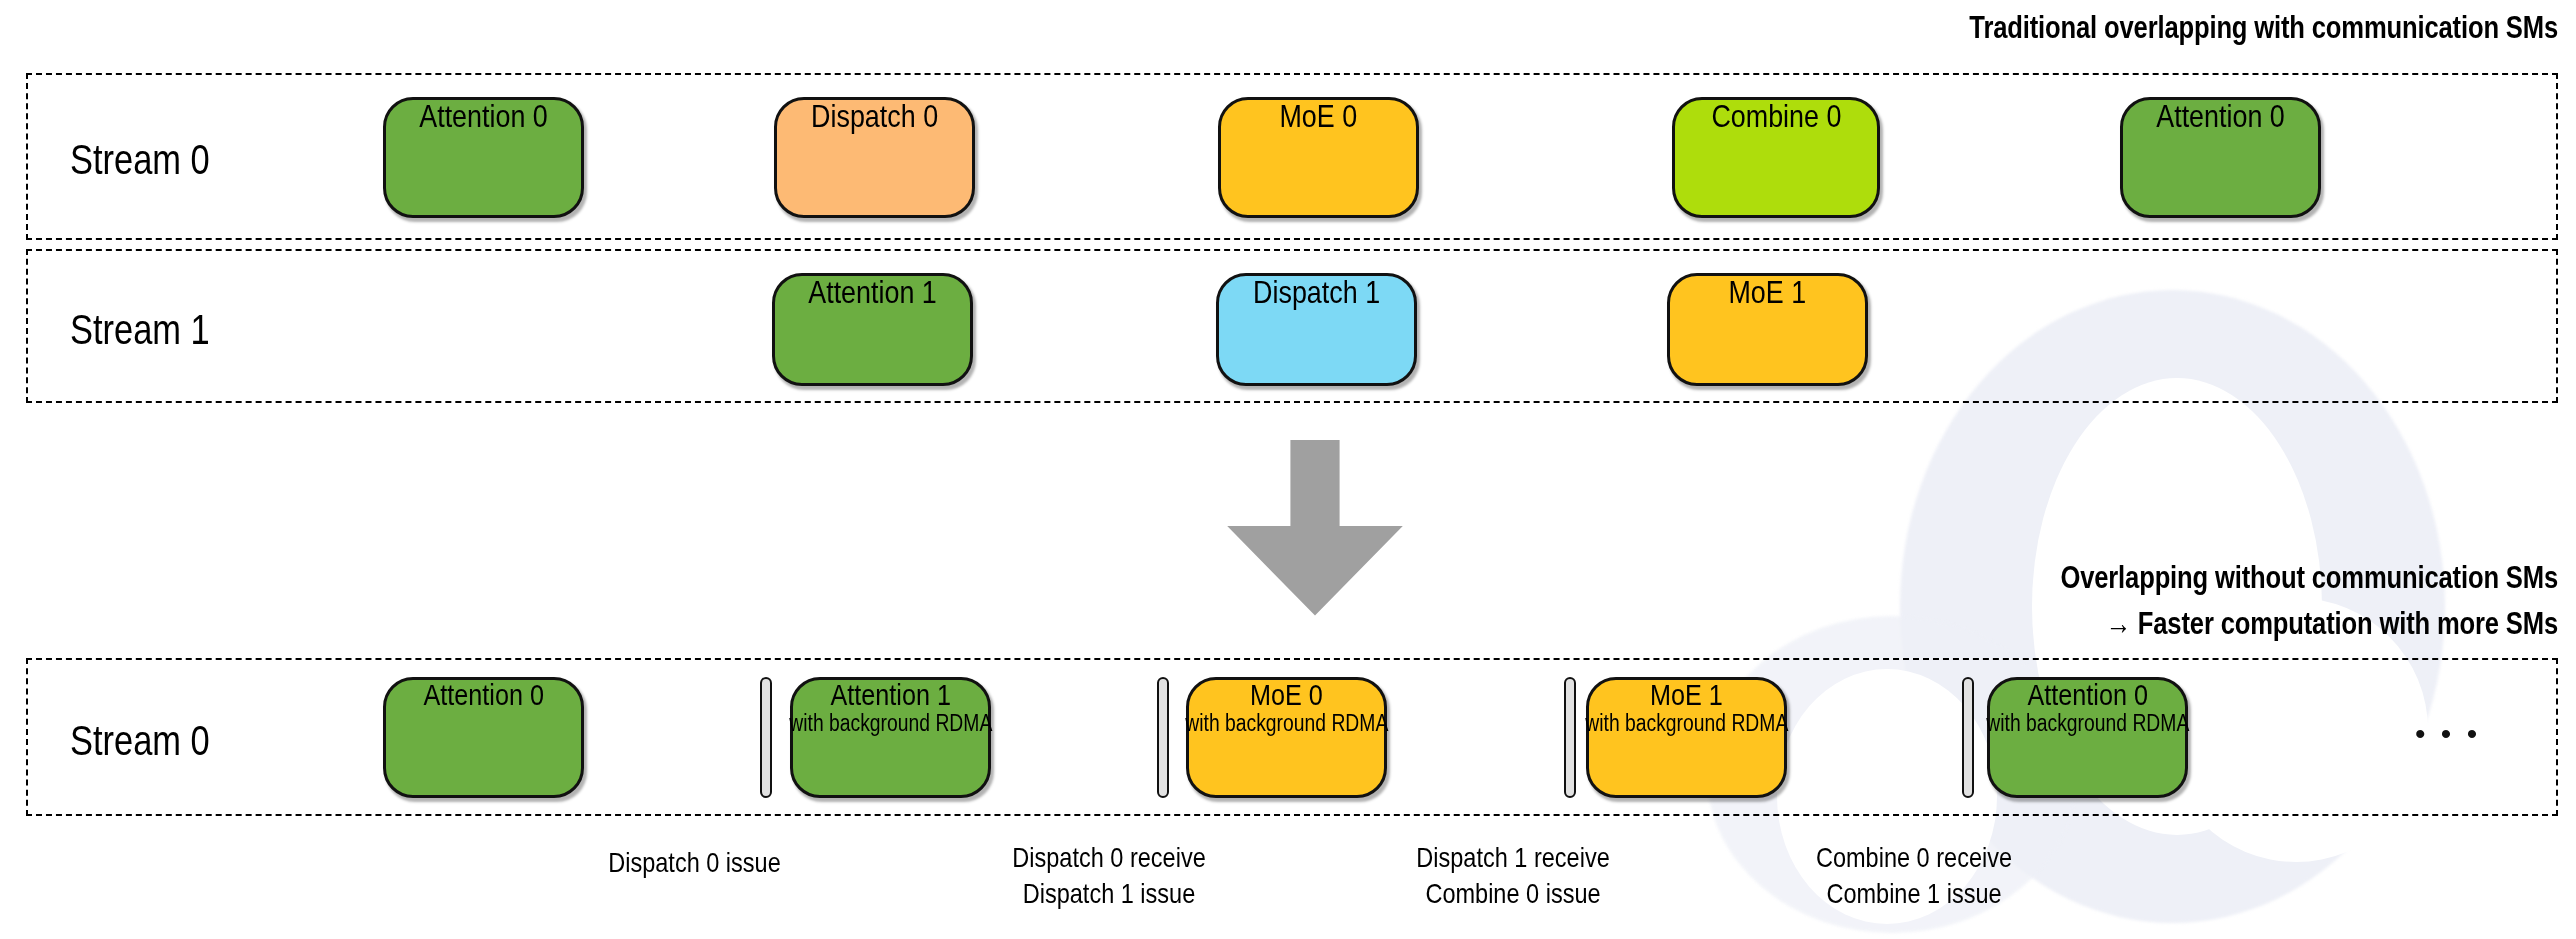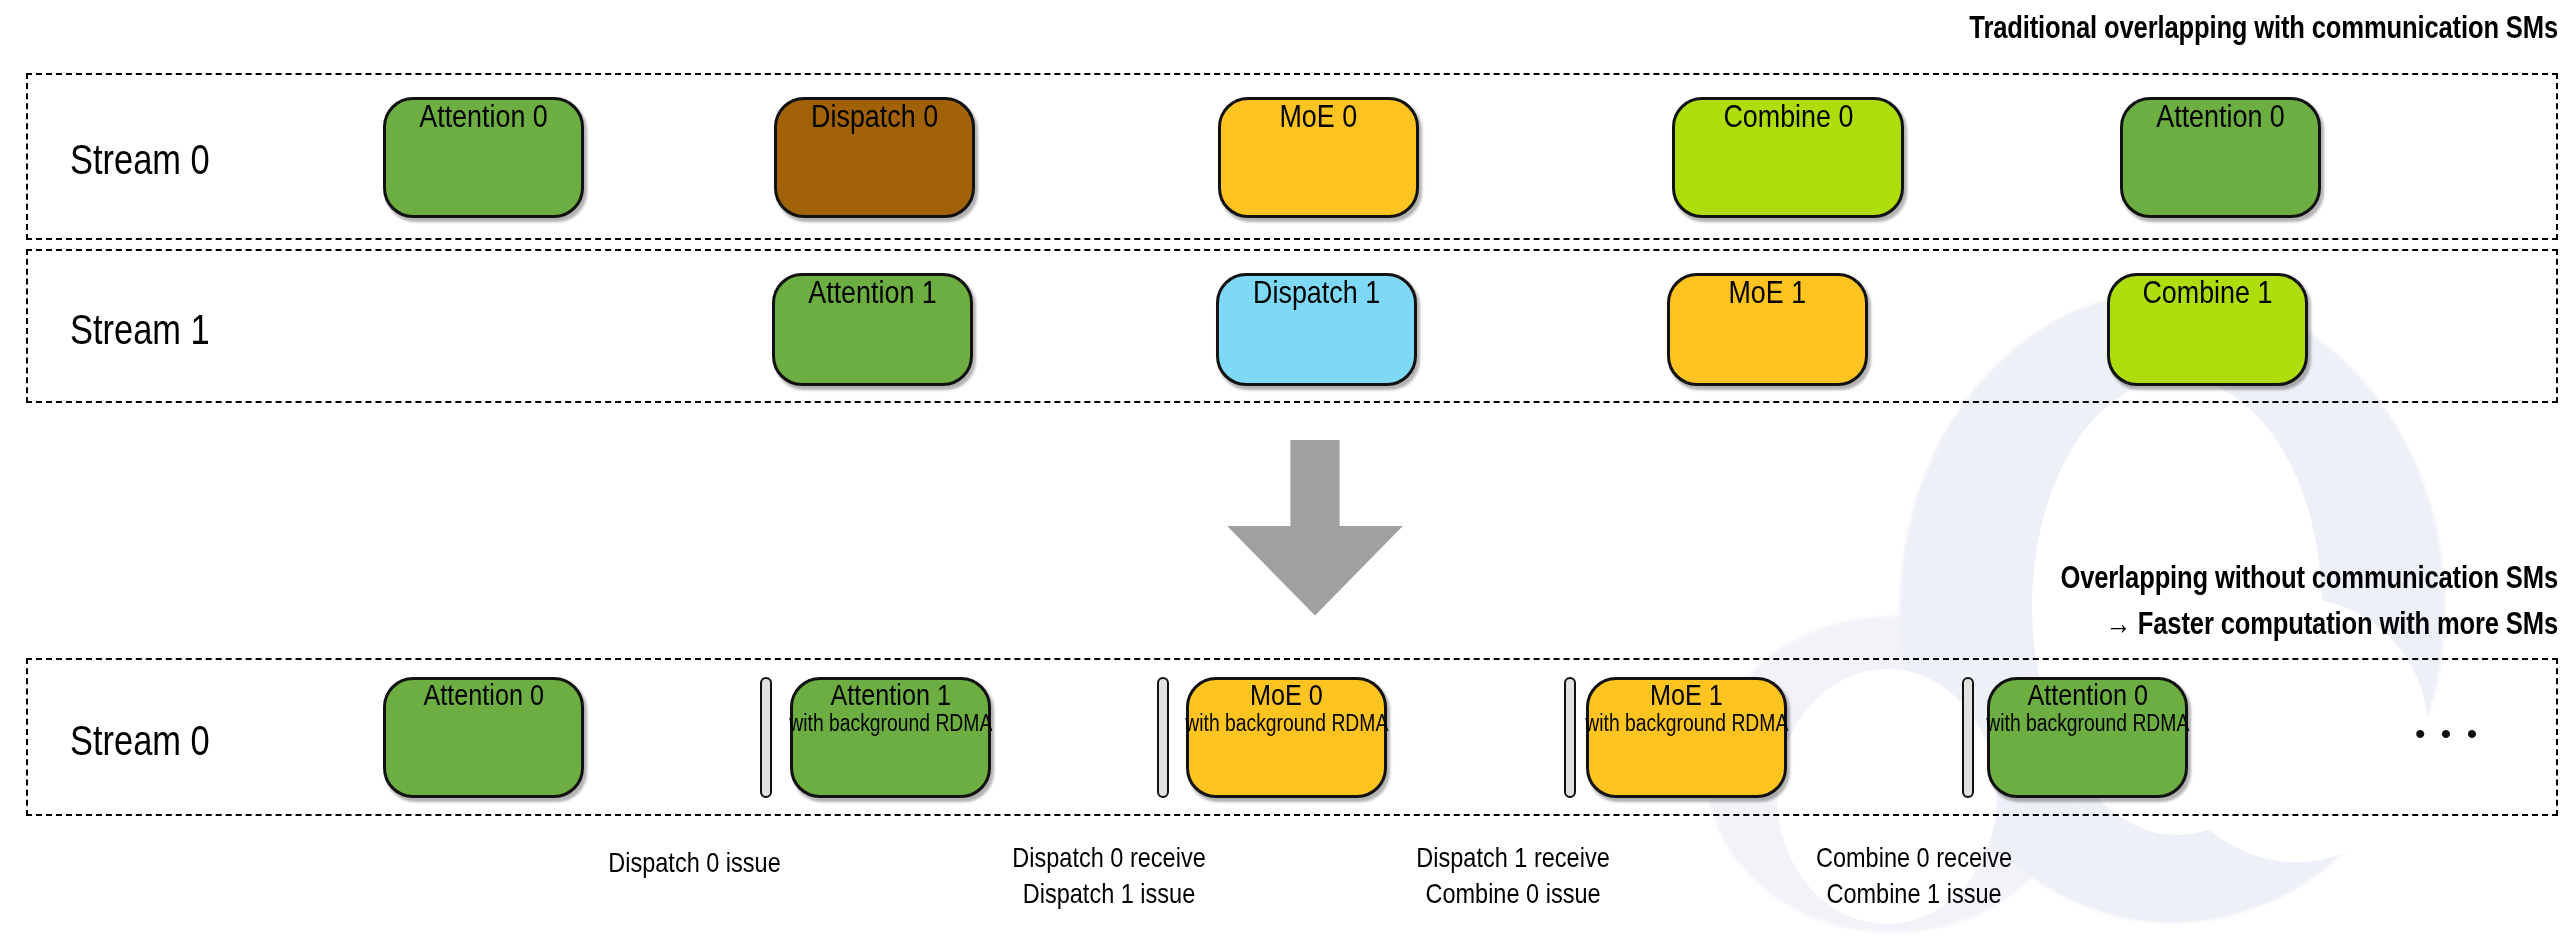--- a/index.html
+++ b/index.html
@@ -93,47 +93,44 @@
   <div class="wm2" style="left:1777px;top:669px;width:220px;height:255px;"></div>
 
   <div class="caption" style="right:17.6px;top:8.8px;width:1056px;font-size:32px;">Traditional overlapping with communication SMs</div>
 
   <div class="lane" style="left:26px;top:73px;width:2532px;height:167px;"></div>
   <div class="lane-label" style="left:70px;top:136px;font-size:42px;">Stream 0</div>
 
   <div class="blk" style="left:383px;top:97px;width:201px;height:121px;background:#6cae41;">
     <span class="l1" style="font-size:32px;">Attention 0</span>
   </div>
-  <div class="blk" style="left:774px;top:97px;width:201px;height:121px;background:#a16207;">
+  <div class="blk" style="left:774px;top:97px;width:201px;height:121px;background:#fdba74;">
     <span class="l1" style="font-size:32px;">Dispatch 0</span>
   </div>
   <div class="blk" style="left:1218px;top:97px;width:201px;height:121px;background:#ffc41f;">
     <span class="l1" style="font-size:32px;">MoE 0</span>
   </div>
-  <div class="blk" style="left:1672px;top:97px;width:232px;height:121px;background:#aedd0c;">
+  <div class="blk" style="left:1672px;top:97px;width:208px;height:121px;background:#aedd0c;">
     <span class="l1" style="font-size:32px;">Combine 0</span>
   </div>
   <div class="blk" style="left:2120px;top:97px;width:201px;height:121px;background:#6cae41;">
     <span class="l1" style="font-size:32px;">Attention 0</span>
   </div>
 
   <div class="lane" style="left:26px;top:249px;width:2532px;height:154px;"></div>
   <div class="lane-label" style="left:70px;top:306px;font-size:42px;">Stream 1</div>
 
   <div class="blk" style="left:772px;top:273px;width:201px;height:113px;background:#6cae41;">
     <span class="l1" style="font-size:32px;">Attention 1</span>
   </div>
   <div class="blk" style="left:1216px;top:273px;width:201px;height:113px;background:#7dd9f5;">
     <span class="l1" style="font-size:32px;">Dispatch 1</span>
   </div>
   <div class="blk" style="left:1667px;top:273px;width:201px;height:113px;background:#ffc41f;">
     <span class="l1" style="font-size:32px;">MoE 1</span>
-  </div>
-  <div class="blk" style="left:2107px;top:273px;width:201px;height:113px;background:#aedd0c;">
-    <span class="l1" style="font-size:32px;">Combine 1</span>
   </div>
 
   <div class="arrow" style="left:1218px;top:440px;width:194px;height:180px;">
     <svg width="194" height="180" viewBox="0 0 220 205" xmlns="http://www.w3.org/2000/svg">
       <polygon points="82,0 138,0 138,98 210,98 110,200 10,98 82,98" fill="#a0a0a0"></polygon>
     </svg>
   </div>
 
   <div class="caption" style="right:17.6px;top:559px;width:1232px;font-size:32px;">Overlapping without communication SMs</div>
   <div class="caption" style="right:17.6px;top:605px;width:1232px;font-size:32px;">→ Faster computation with more SMs</div>

